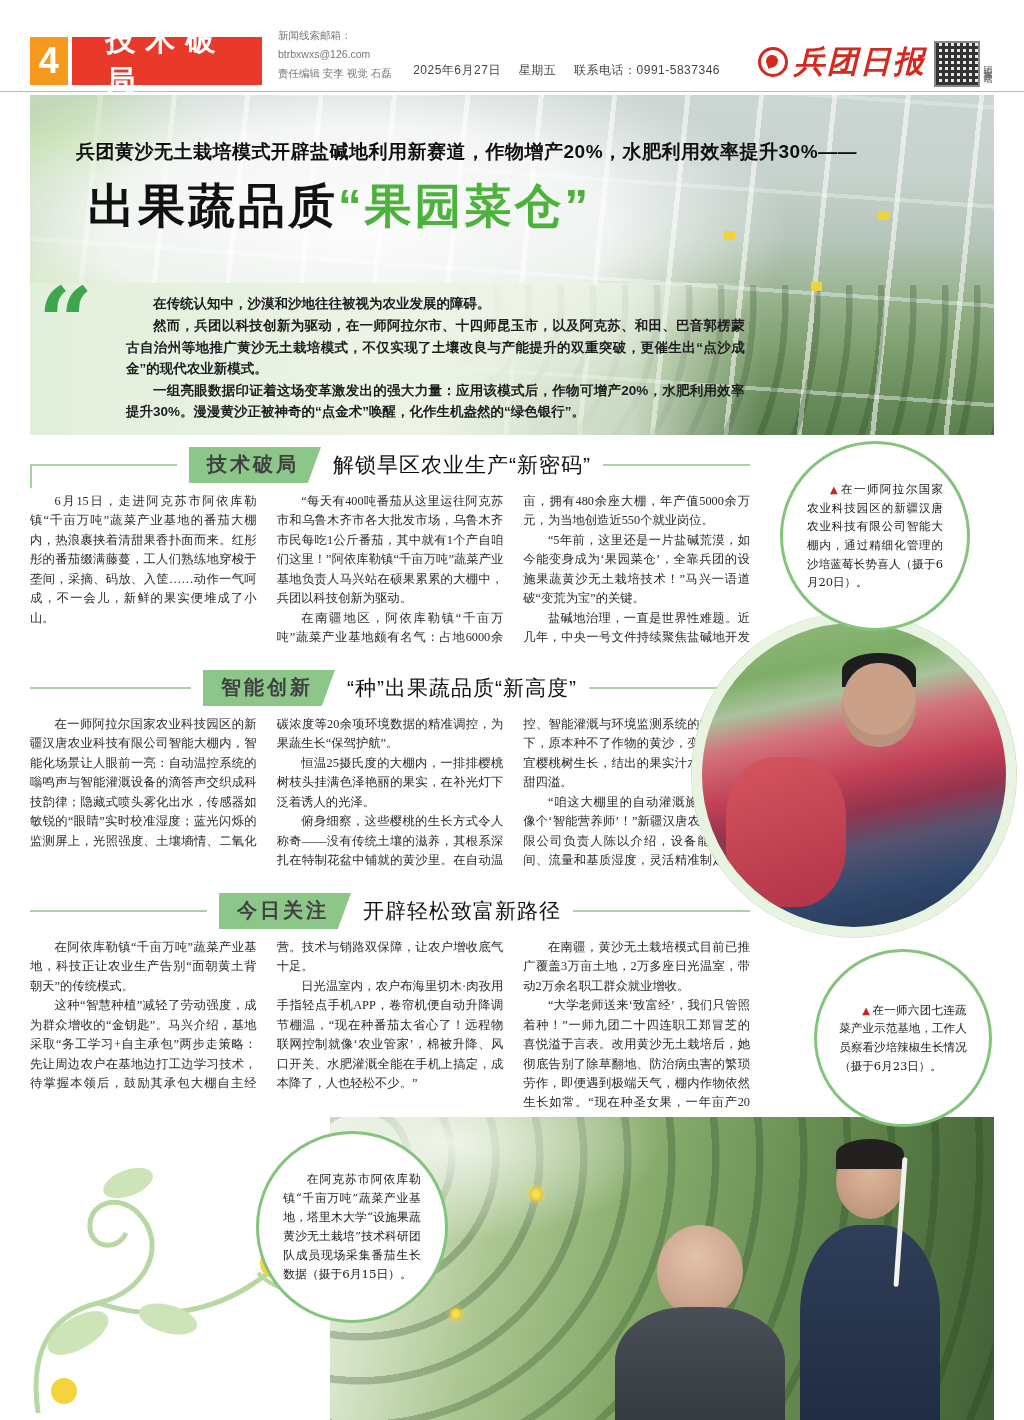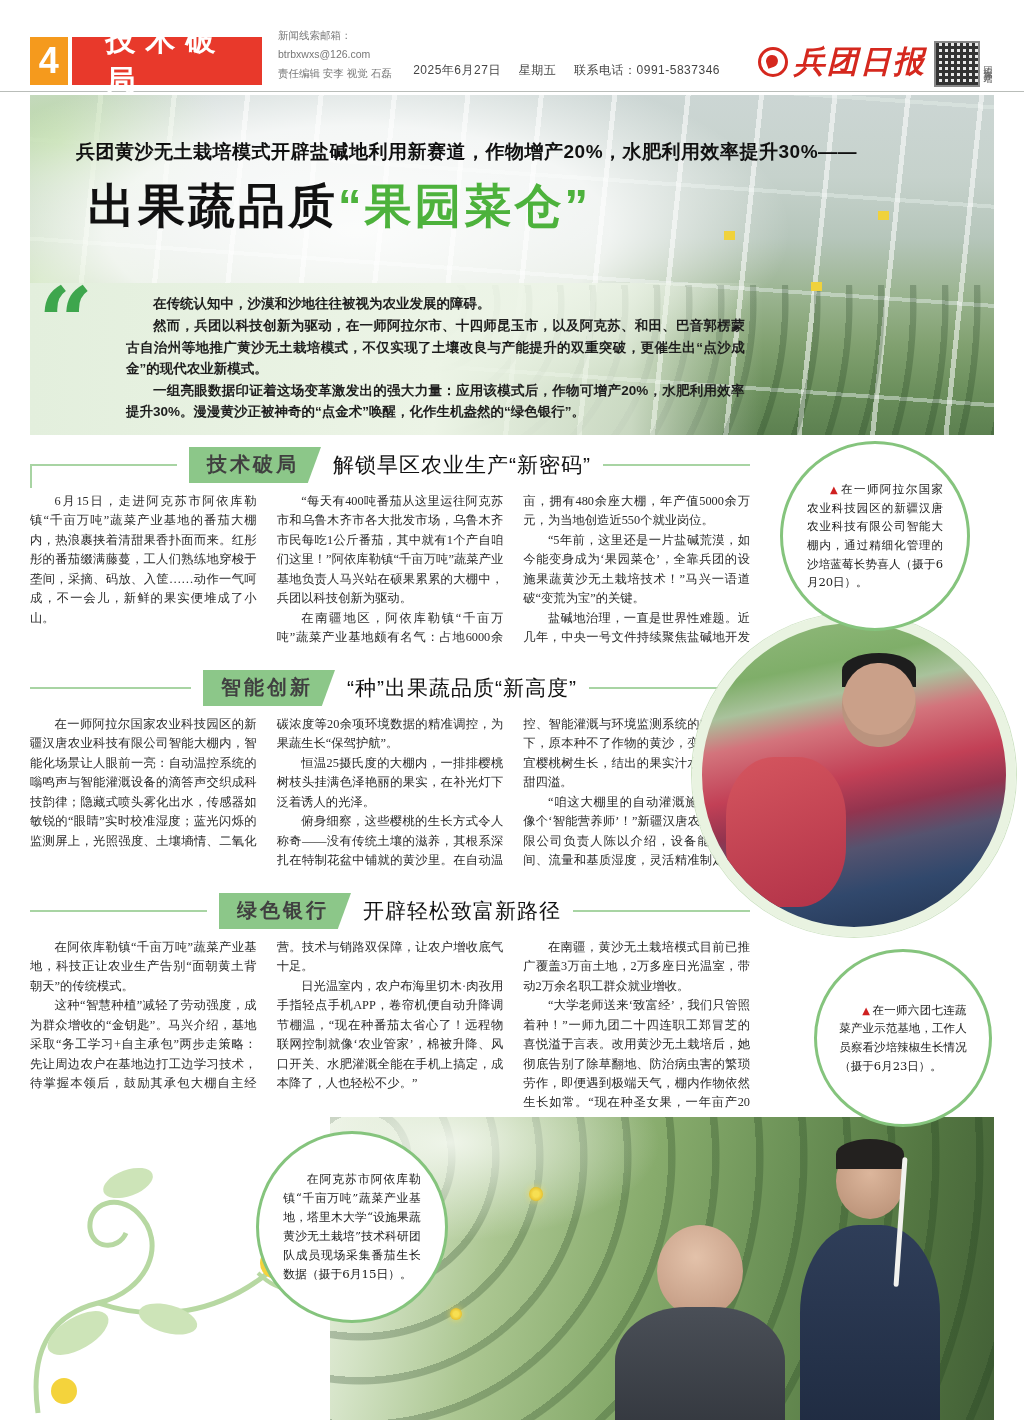--- a/index.html
+++ b/index.html
@@ -171,21 +171,21 @@
             <p>在一师阿拉尔国家农业科技园区的新疆汉唐农业科技有限公司智能大棚内，智能化场景让人眼前一亮：自动温控系统的嗡鸣声与智能灌溉设备的滴答声交织成科技韵律；隐藏式喷头雾化出水，传感器如敏锐的“眼睛”实时校准湿度；蓝光闪烁的监测屏上，光照强度、土壤墒情、二氧化碳浓度等20余项环境数据的精准调控，为果蔬生长“保驾护航”。</p>
             <p>恒温25摄氏度的大棚内，一排排樱桃树枝头挂满色泽艳丽的果实，在补光灯下泛着诱人的光泽。</p>
             <p>俯身细察，这些樱桃的生长方式令人称奇——没有传统土壤的滋养，其根系深扎在特制花盆中铺就的黄沙里。在自动温控、智能灌溉与环境监测系统的精密协作下，原本种不了作物的黄沙，变得能够适宜樱桃树生长，结出的果实汁水饱满、香甜四溢。</p>
             <p>“咱这大棚里的自动灌溉施肥机，就像个‘智能营养师’！”新疆汉唐农业科技有限公司负责人陈以介绍，设备能根据时间、流量和基质湿度，灵活精准制定施肥计划；透气管的巧妙设计，则为果蔬根系打造了“天然氧吧”。</p>
           </div>
       </section>
 
       <section>
         <div class="section-head">
           <div class="rule"></div>
-          <div class="badge">绿色银行</div>
+          <div class="badge">今日关注</div>
           <div class="sec-title">开辟轻松致富新路径</div>
           <div class="rule"></div>
         </div>
         <div class="cols tall">
             <p>在阿依库勒镇“千亩万吨”蔬菜产业基地，科技正让农业生产告别“面朝黄土背朝天”的传统模式。</p>
             <p>这种“智慧种植”减轻了劳动强度，成为群众增收的“金钥匙”。马兴介绍，基地采取“务工学习+自主承包”两步走策略：先让周边农户在基地边打工边学习技术，待掌握本领后，鼓励其承包大棚自主经营。技术与销路双保障，让农户增收底气十足。</p>
             <p>日光温室内，农户布海里切木·肉孜用手指轻点手机APP，卷帘机便自动升降调节棚温，“现在种番茄太省心了！远程物联网控制就像‘农业管家’，棉被升降、风口开关、水肥灌溉全能在手机上搞定，成本降了，人也轻松不少。”</p>
             <p>在南疆，黄沙无土栽培模式目前已推广覆盖3万亩土地，2万多座日光温室，带动2万余名职工群众就业增收。</p>
             <p>“大学老师送来‘致富经’，我们只管照着种！”一师九团二十四连职工郑冒芝的喜悦溢于言表。改用黄沙无土栽培后，她彻底告别了除草翻地、防治病虫害的繁琐劳作，即便遇到极端天气，棚内作物依然生长如常。“现在种圣女果，一年亩产20吨，每公斤均价9元，相较于传统种植，既轻松又能多赚好几倍！”</p>
           </div>

